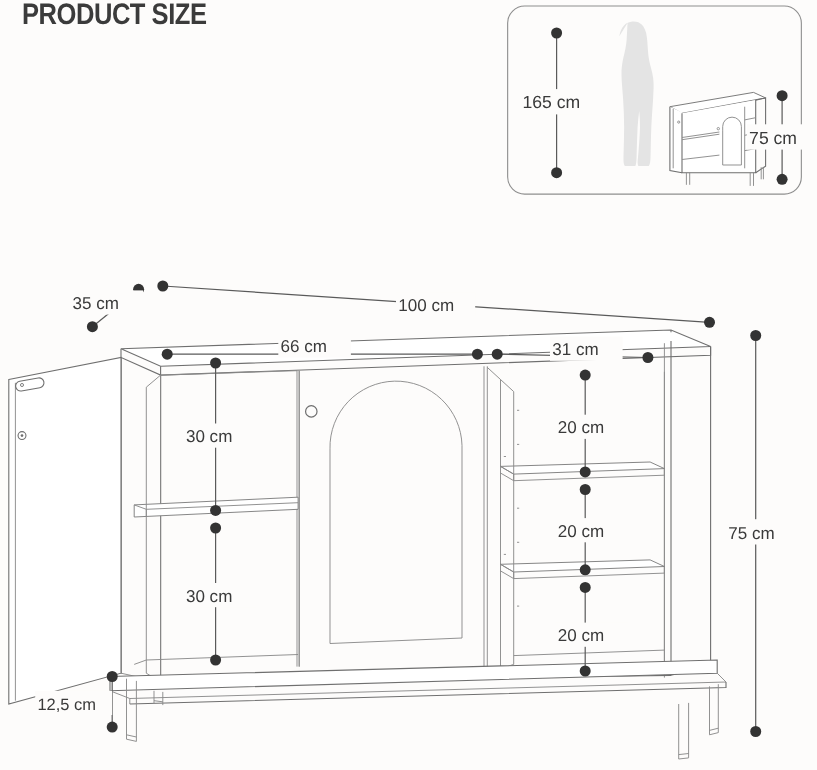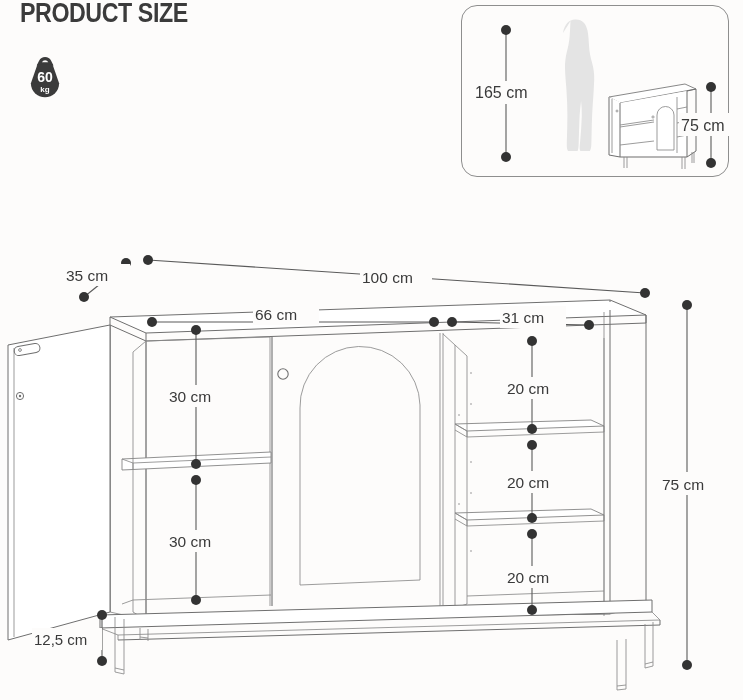--- a/index.html
+++ b/index.html
@@ -58,28 +58,20 @@
   .panel-fill{fill:#ffffff;}
   .silhouette{fill:#e4e4e4;}
 </style>
 </head>
 <body>
 
 <div id="root">
 
   <div class="title">PRODUCT SIZE</div>
 
-  <div class="weight-badge">
-    <svg width="46" height="48" viewBox="0 0 46 48">
-      <path d="M18.5 9.5 a5.2 5.2 0 0 1 9.2 0 l1.2 2.4 h-11.6 z" fill="none" stroke="#3b3b3b" stroke-width="3.2"></path>
-      <path d="M15.5 12.2 h15 l6.6 19.0 a13.6 13.6 0 1 1 -28.2 0 z" fill="#3b3b3b"></path>
-      <text class="wb-num" x="23" y="30" text-anchor="middle">60</text>
-      <text class="wb-unit" x="23" y="40" text-anchor="middle">kg</text>
-    </svg>
-  </div>
 
   <div class="inset"></div>
   <svg class="inset-svg" viewBox="0 0 282 180">
 
     <g>
       <line class="dim-line" x1="45" y1="25" x2="45" y2="152"></line>
       <circle class="dim-dot" cx="45" cy="25" r="5"></circle>
       <circle class="dim-dot" cx="45" cy="152" r="5"></circle>
       <rect x="12" y="76" width="70" height="23" fill="#fdfcfb"></rect>
       <text class="inset-label" x="14" y="93">165 cm</text>

